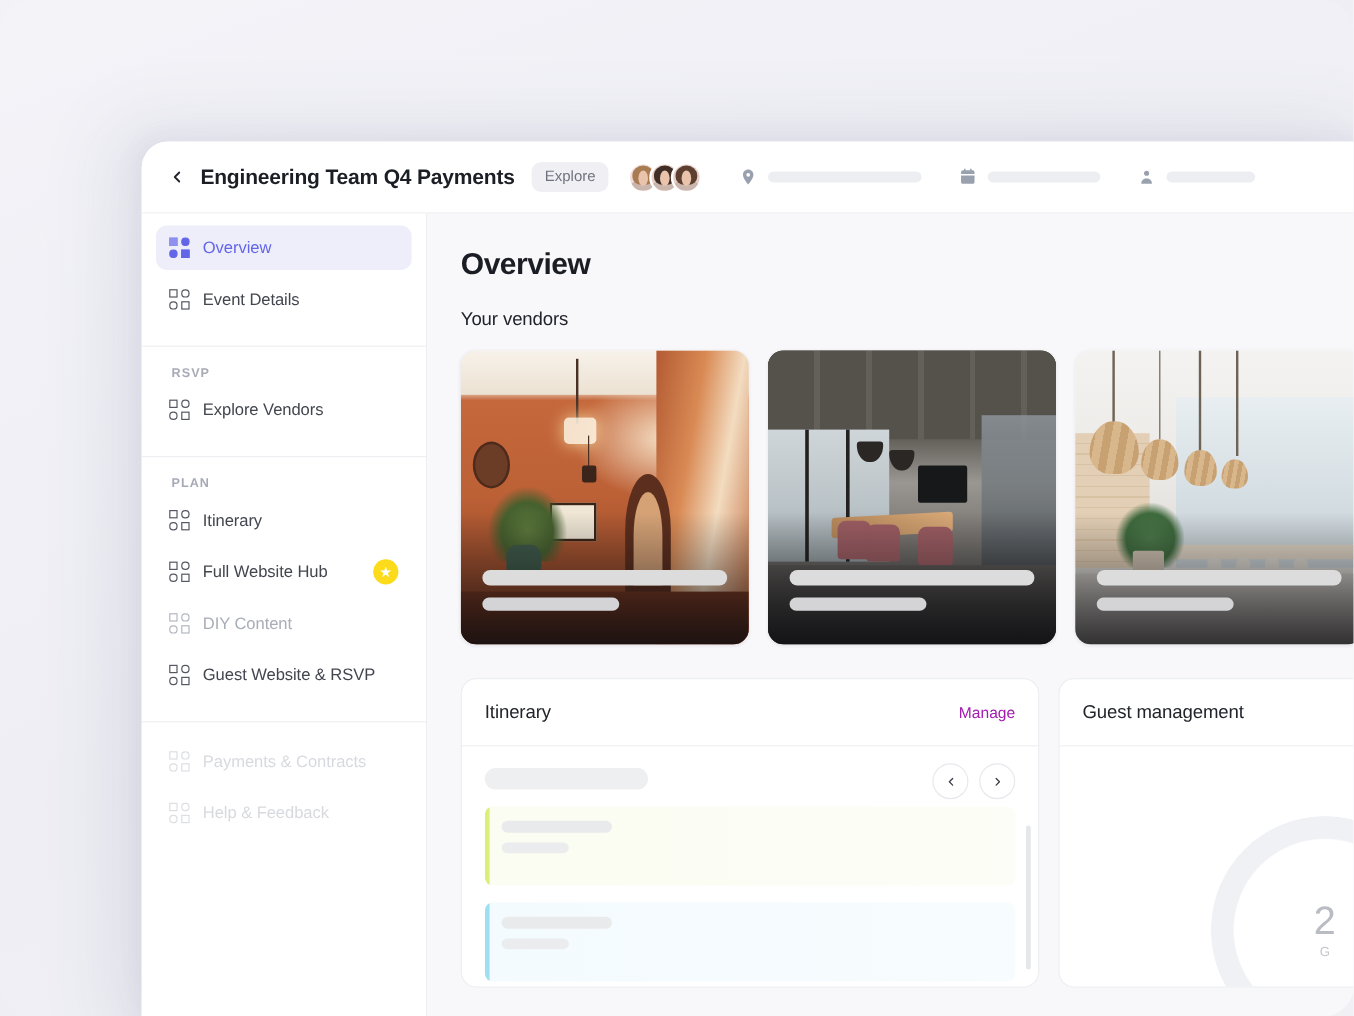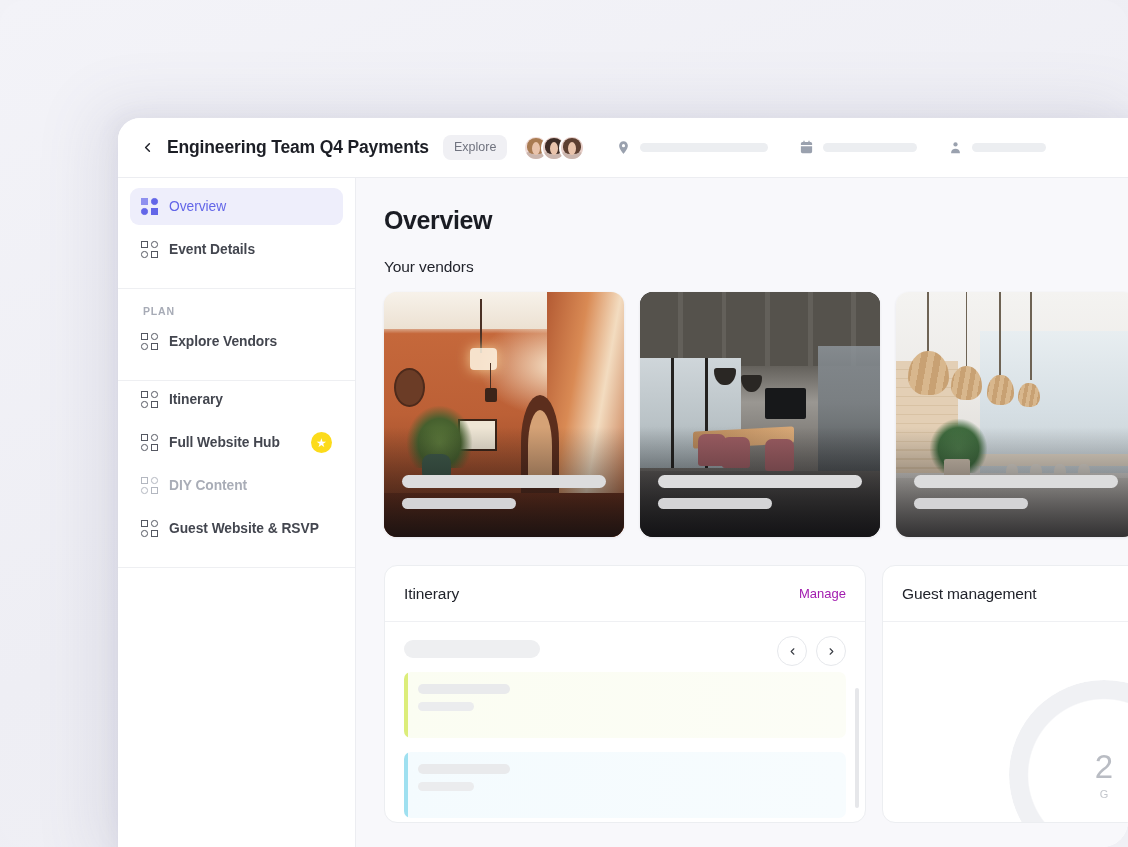--- a/index.html
+++ b/index.html
@@ -184,21 +184,20 @@
     border-radius: 9px;
     cursor: pointer;
     margin-bottom: 6px;
     position: relative;
   }
   .nav-item .nav-label {
     font-size: 13.8px;
     color: #43464f;
     letter-spacing: -0.05px;
     white-space: nowrap;
-    font-weight: bold;
   }
   .nav-item.active {
     background: #eeeefb;
   }
   .nav-item.active .nav-label { color: #6366e8; font-weight: 500; }
   .nav-item.muted .nav-label { color: #a9adb7; }
   .nav-item.faded { opacity: .45; }
 
   .grid-icon { width: 17px; height: 17px; flex: 0 0 17px; position: relative; }
   .grid-icon i {
@@ -529,39 +528,40 @@
                 <i class="bl"></i>
                 <i class="br"></i>
             </span>
             <span class="nav-label">Event Details</span>
           </div>
         </div>
 
         <div class="nav-divider"></div>
 
         <div class="nav-section">
-          <div class="section-label">PLAN</div>
+          <div class="section-label">RSVP</div>
 
 
           <div class="nav-item">
             <span class="grid-icon">
               <i class="tl"></i>
                 <i class="tr"></i>
                 <i class="bl"></i>
                 <i class="br"></i>
             </span>
             <span class="nav-label">Explore Vendors</span>
           </div>
 
 
         </div>
 
         <div class="nav-divider"></div>
 
         <div class="nav-section">
+          <div class="section-label">PLAN</div>
 
           <div class="nav-item">
             <span class="grid-icon">
               <i class="tl"></i>
                 <i class="tr"></i>
                 <i class="bl"></i>
                 <i class="br"></i>
             </span>
             <span class="nav-label">Itinerary</span>
           </div>
@@ -593,20 +593,40 @@
                 <i class="tr"></i>
                 <i class="bl"></i>
                 <i class="br"></i>
             </span>
             <span class="nav-label">Guest Website &amp; RSVP</span>
           </div>
         </div>
 
         <div class="nav-divider"></div>
 
+        <div class="nav-section" style="padding-top:14px;">
+          <div class="nav-item muted faded">
+            <span class="grid-icon">
+              <i class="tl"></i>
+                <i class="tr"></i>
+                <i class="bl"></i>
+                <i class="br"></i>
+            </span>
+            <span class="nav-label">Payments &amp; Contracts</span>
+          </div>
+          <div class="nav-item muted faded">
+            <span class="grid-icon">
+              <i class="tl"></i>
+                <i class="tr"></i>
+                <i class="bl"></i>
+                <i class="br"></i>
+            </span>
+            <span class="nav-label">Help &amp; Feedback</span>
+          </div>
+        </div>
       </div>
 
       <div id="main">
 
         <div id="page-title">Overview</div>
         <div id="vendors-heading">Your vendors</div>
 
         <div id="vendor-row">
 
           <div class="vendor-card">

